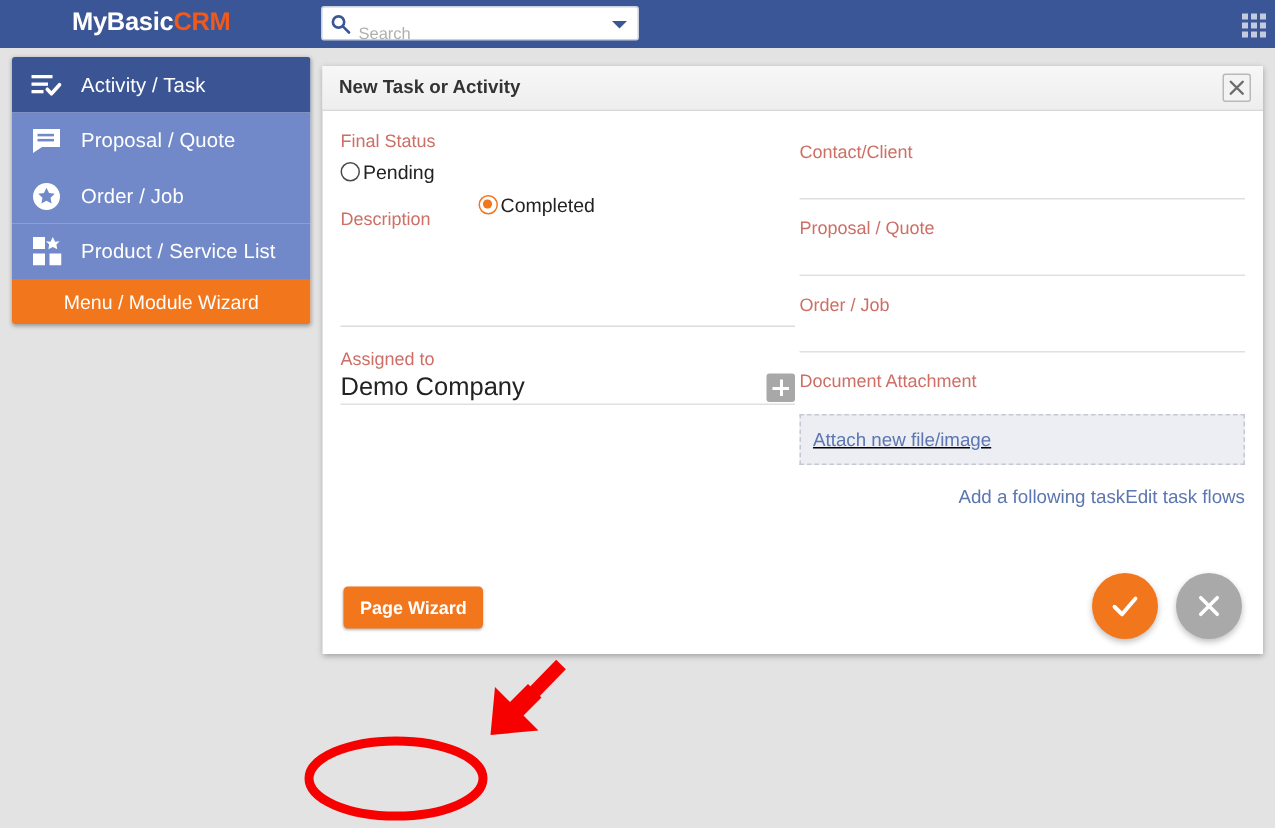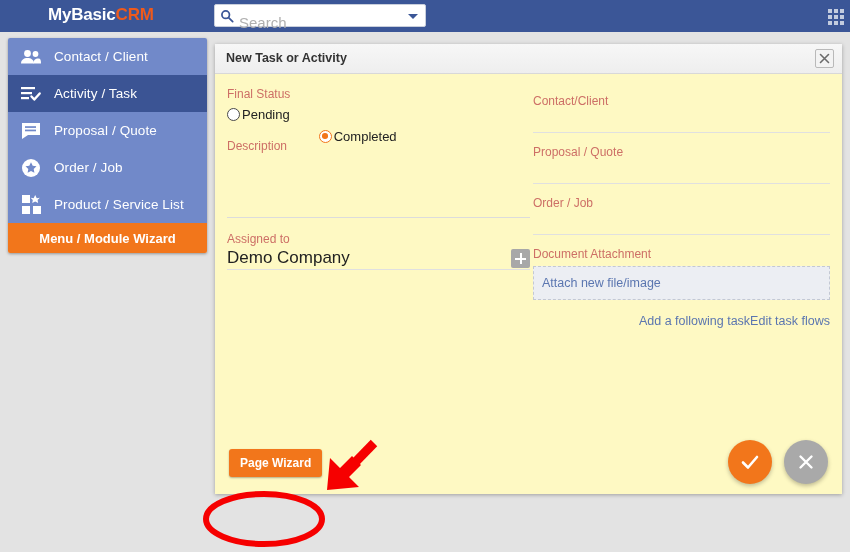--- a/index.html
+++ b/index.html
@@ -26,21 +26,21 @@
   .searchbox {
     position: absolute; left: 214px; top: 4px; width: 212px; height: 23px;
     background: #ffffff; border: 1px solid #c9cfdc; border-radius: 2px;
   }
   .search-icon {
     position: absolute; left: 5px; top: 4px; width: 14px; height: 14px;
   }
   .search-input {
     position: absolute; left: 24px; top: 0; right: 22px; height: 35px;
     border: none; outline: none; background: transparent;
-    font-family: "Liberation Sans", sans-serif; font-size: 15px; color: #444;
+    font-family: "Liberation Sans", sans-serif; font-size: 11px; color: #444;
   }
   .search-input::placeholder { color: #b0b0b0; }
   .search-caret {
     position: absolute; right: 7px; top: 9px; width: 0; height: 0;
     border-left: 5px solid transparent; border-right: 5px solid transparent;
     border-top: 5px solid #3b5697;
   }
   .apps-icon {
     position: absolute; right: 6px; top: 9px;
     width: 16px; height: 16px;
@@ -64,26 +64,26 @@
     width: 46px; display: flex; align-items: center; justify-content: center;
     flex: 0 0 46px;
   }
   .nav-label {
     color: #ffffff; font-size: 13.5px; letter-spacing: .1px;
   }
   .wizard-bar {
     height: 30px; background: #f2761b; display: flex;
     align-items: center; justify-content: center; cursor: pointer;
   }
-  .wizard-bar span { color: #fff; font-size: 13px; font-weight: bold; }
+  .wizard-bar span { color: #fff; font-size: 13px; font-weight: normal; }
 
   
   .panel {
-    position: absolute; left: 215px; top: 44px; width: 627px; height: 450px;
-    background: #fef9c3; box-shadow: 0 1px 4px rgba(0,0,0,.3);
+    position: absolute; left: 215px; top: 44px; width: 627px; height: 392px;
+    background: #ffffff; box-shadow: 0 1px 4px rgba(0,0,0,.3);
   }
   .panel-head {
     position: relative; height: 30px;
     background: linear-gradient(#f7f7f7, #eeeeee);
     border-bottom: 1px solid #d8d8d8;
   }
   .panel-title {
     position: absolute; left: 11px; top: 7px;
     font-size: 12.5px; font-weight: bold; color: #333;
   }
@@ -194,31 +194,20 @@
         <i></i>
         <i></i>
         <i></i>
         <i></i>
         <i></i>
     </div>
   </div>
 
   <div class="sidebar">
 
-    <div class="nav-item">
-      <span class="nav-ico">
-        <svg width="22" height="16" viewBox="0 0 22 16">
-          <circle cx="7.5" cy="4.5" r="3.4" fill="#fff"></circle>
-          <circle cx="15.5" cy="5" r="2.9" fill="#fff"></circle>
-          <path d="M1 14.5c0-3.6 2.9-5.5 6.5-5.5s6.5 1.9 6.5 5.5z" fill="#fff"></path>
-          <path d="M13.5 14.5c0-3.2 1.5-5 5-5 2 0 2.5 1.4 2.5 5z" fill="#fff"></path>
-        </svg>
-      </span>
-      <span class="nav-label">Contact / Client</span>
-    </div>
 
     <div class="nav-item active">
       <span class="nav-ico">
         <svg width="22" height="17" viewBox="0 0 22 17">
           <rect x="1" y="2" width="14" height="2.2" fill="#fff"></rect>
           <rect x="1" y="7" width="11" height="2.2" fill="#fff"></rect>
           <rect x="1" y="12" width="8" height="2.2" fill="#fff"></rect>
           <path d="M11.5 11.5l2.8 3 5.4-6" fill="none" stroke="#fff" stroke-width="2.4" stroke-linecap="round" stroke-linejoin="round"></path>
         </svg>
       </span>
@@ -317,21 +306,21 @@
         <div class="fline" style="height:23px;"></div>
       </div>
 
       <div class="field" style="margin-top:11px;">
         <div class="flabel">Order / Job</div>
         <div class="fline" style="height:23px;"></div>
       </div>
 
       <div class="field" style="margin-top:11px;">
         <div class="flabel">Document Attachment</div>
-        <div class="attach-box" style="margin-top:3px;">
+        <div class="attach-box" style="margin-top:13px;text-decoration:underline;">
           <span>Attach new file/image</span>
         </div>
       </div>
 
       <div class="links-row">
         <a>Add a following task</a>
         <a>Edit task flows</a>
       </div>
     </div>
 

